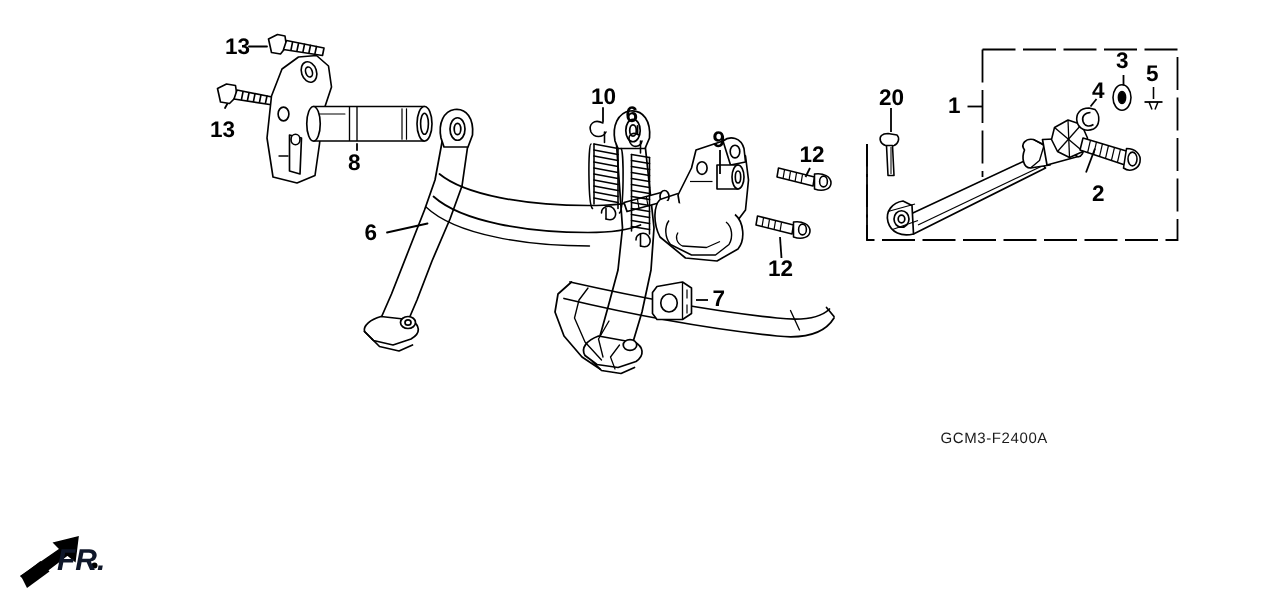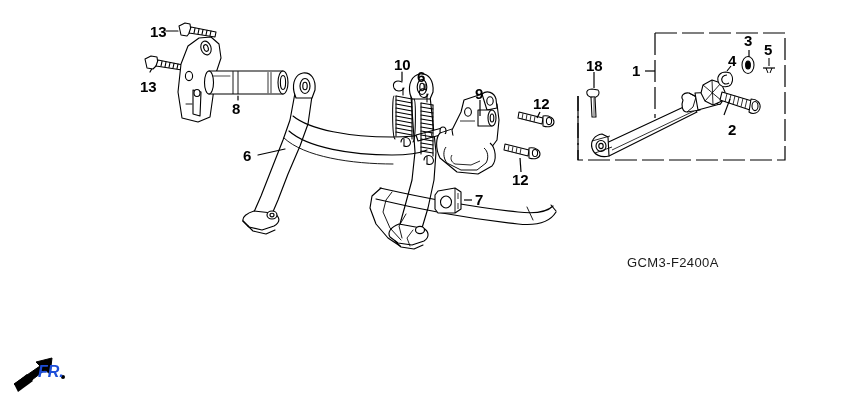--- a/index.html
+++ b/index.html
@@ -33,33 +33,34 @@
     font-size: 15px;
     font-weight: 700;
     color: #000000;
     line-height: 1;
     white-space: nowrap;
     user-select: none;
   }
   .partcode {
     position: absolute;
     font-family: "Liberation Sans", sans-serif;
-    font-size: 13px;
+    font-size: 10px;
     font-weight: 400;
     letter-spacing: 0.4px;
     color: #1a1a1a;
     white-space: nowrap;
+    margin-top: 32px;
   }
   .fr-label {
     position: absolute;
     font-family: "Liberation Sans", sans-serif;
-    font-size: 16px;
+    font-size: 20px;
     font-weight: 700;
     font-style: italic;
-    color: #1d4ed8;
+    color: #0f172a;
     white-space: nowrap;
   }
 </style>
 </head>
 <body>
 
 <div id="diagram-root">
 
   <svg id="diagram-svg" width="850" height="403" viewBox="0 0 850 403">
 
@@ -341,21 +342,21 @@
   <div class="callout" style="left:150px; top:24px;">13</div>
   <div class="callout" style="left:140px; top:79px;">13</div>
   <div class="callout" style="left:232px; top:101px;">8</div>
   <div class="callout" style="left:243px; top:148px;">6</div>
   <div class="callout" style="left:394px; top:57px;text-align:right;">10</div>
   <div class="callout" style="left:417px; top:69px;">6</div>
   <div class="callout" style="left:475px; top:86px;">9</div>
   <div class="callout" style="left:533px; top:96px;">12</div>
   <div class="callout" style="left:512px; top:172px;">12</div>
   <div class="callout" style="left:475px; top:192px;">7</div>
-  <div class="callout" style="left:586px; top:58px;">18</div>
+  <div class="callout" style="left:586px; top:58px;">20</div>
   <div class="callout" style="left:632px; top:63px;">1</div>
   <div class="callout" style="left:728px; top:122px;">2</div>
   <div class="callout" style="left:744px; top:33px;">3</div>
   <div class="callout" style="left:728px; top:53px;">4</div>
   <div class="callout" style="left:764px; top:42px;">5</div>
 
   <div class="partcode" style="left:627px; top:255px;">GCM3-F2400A</div>
 
   <div class="fr-label" style="left:38px; top:363px;">FR.</div>
 

